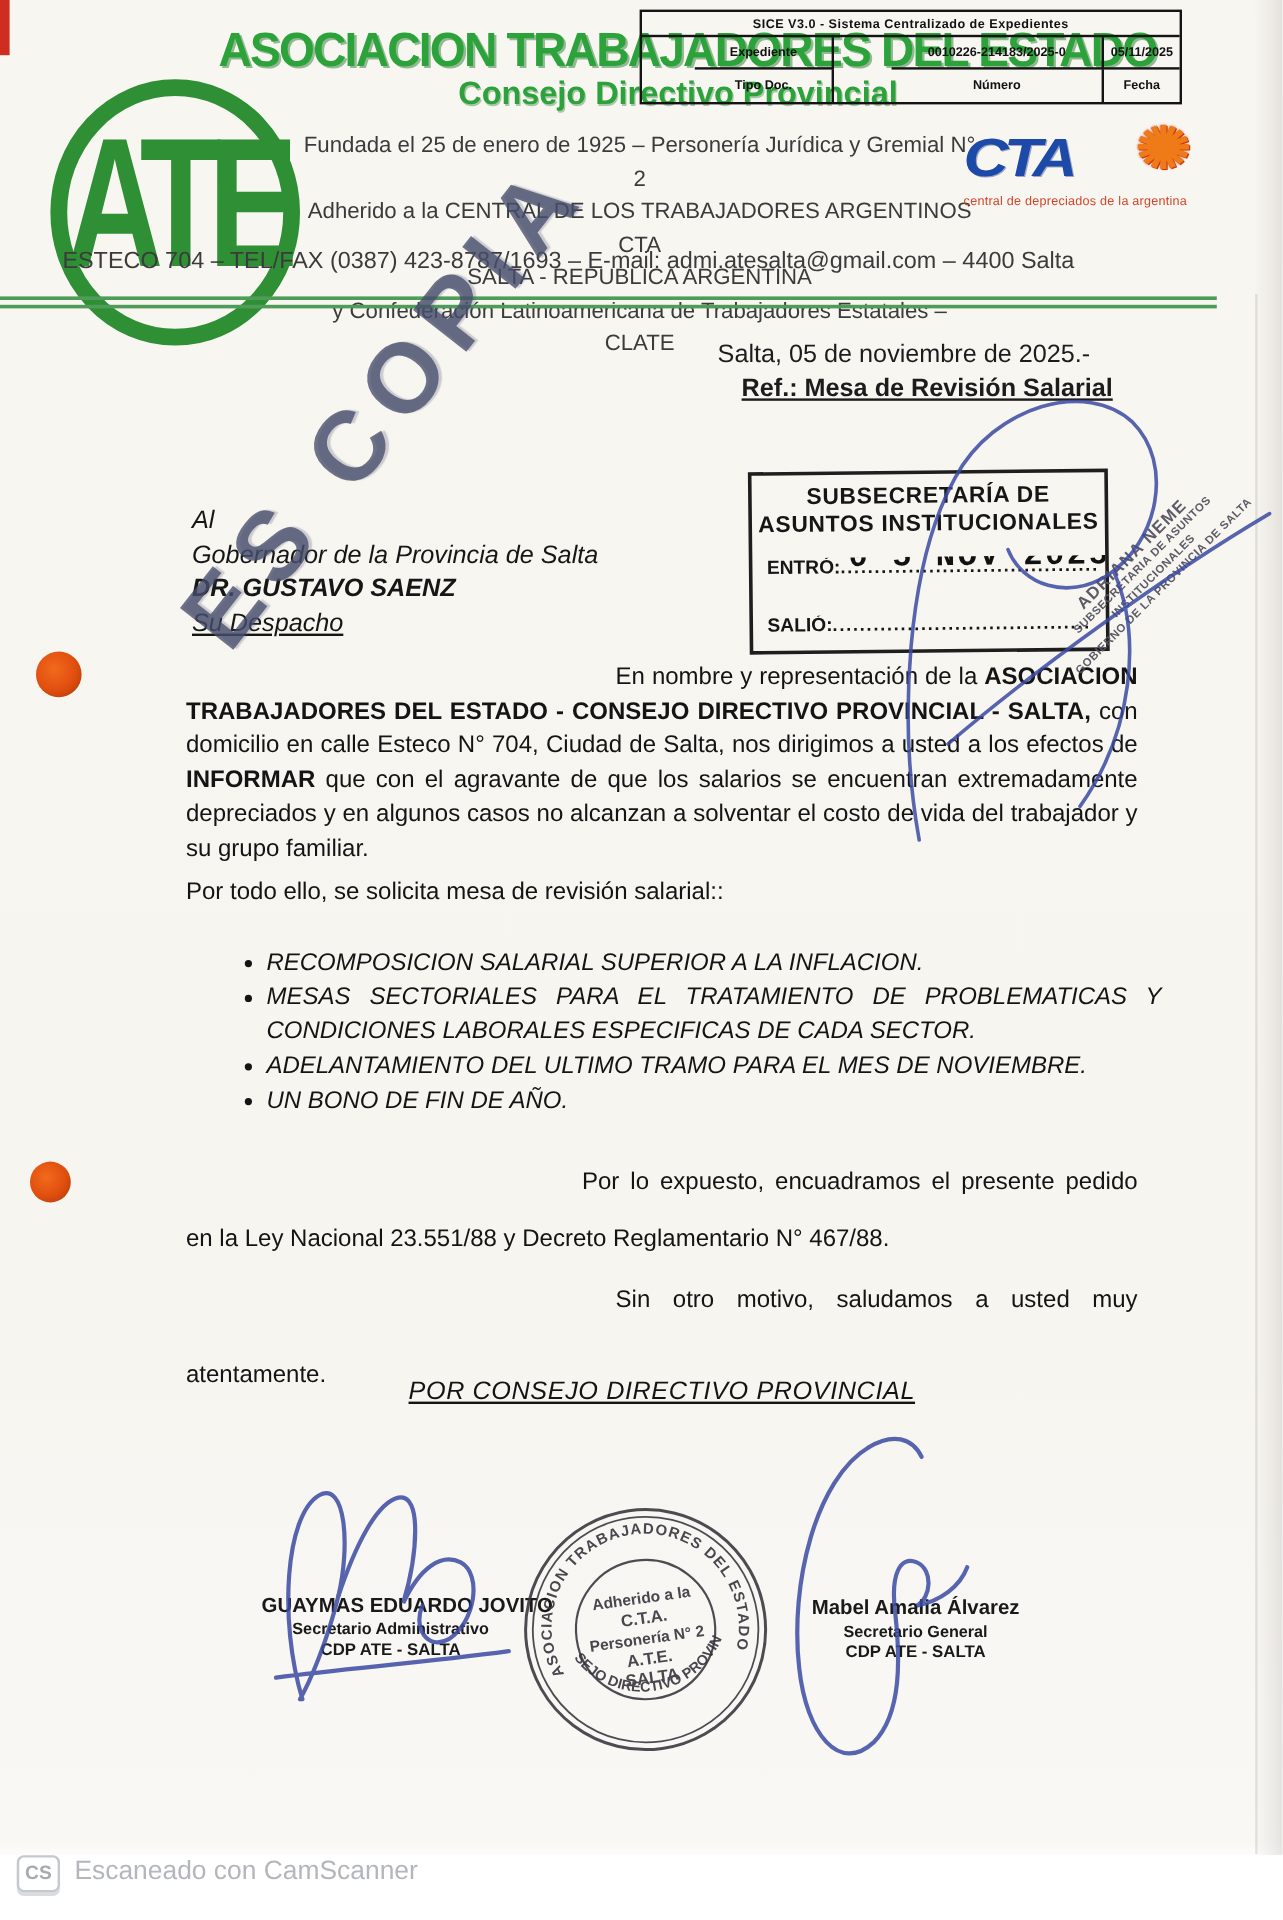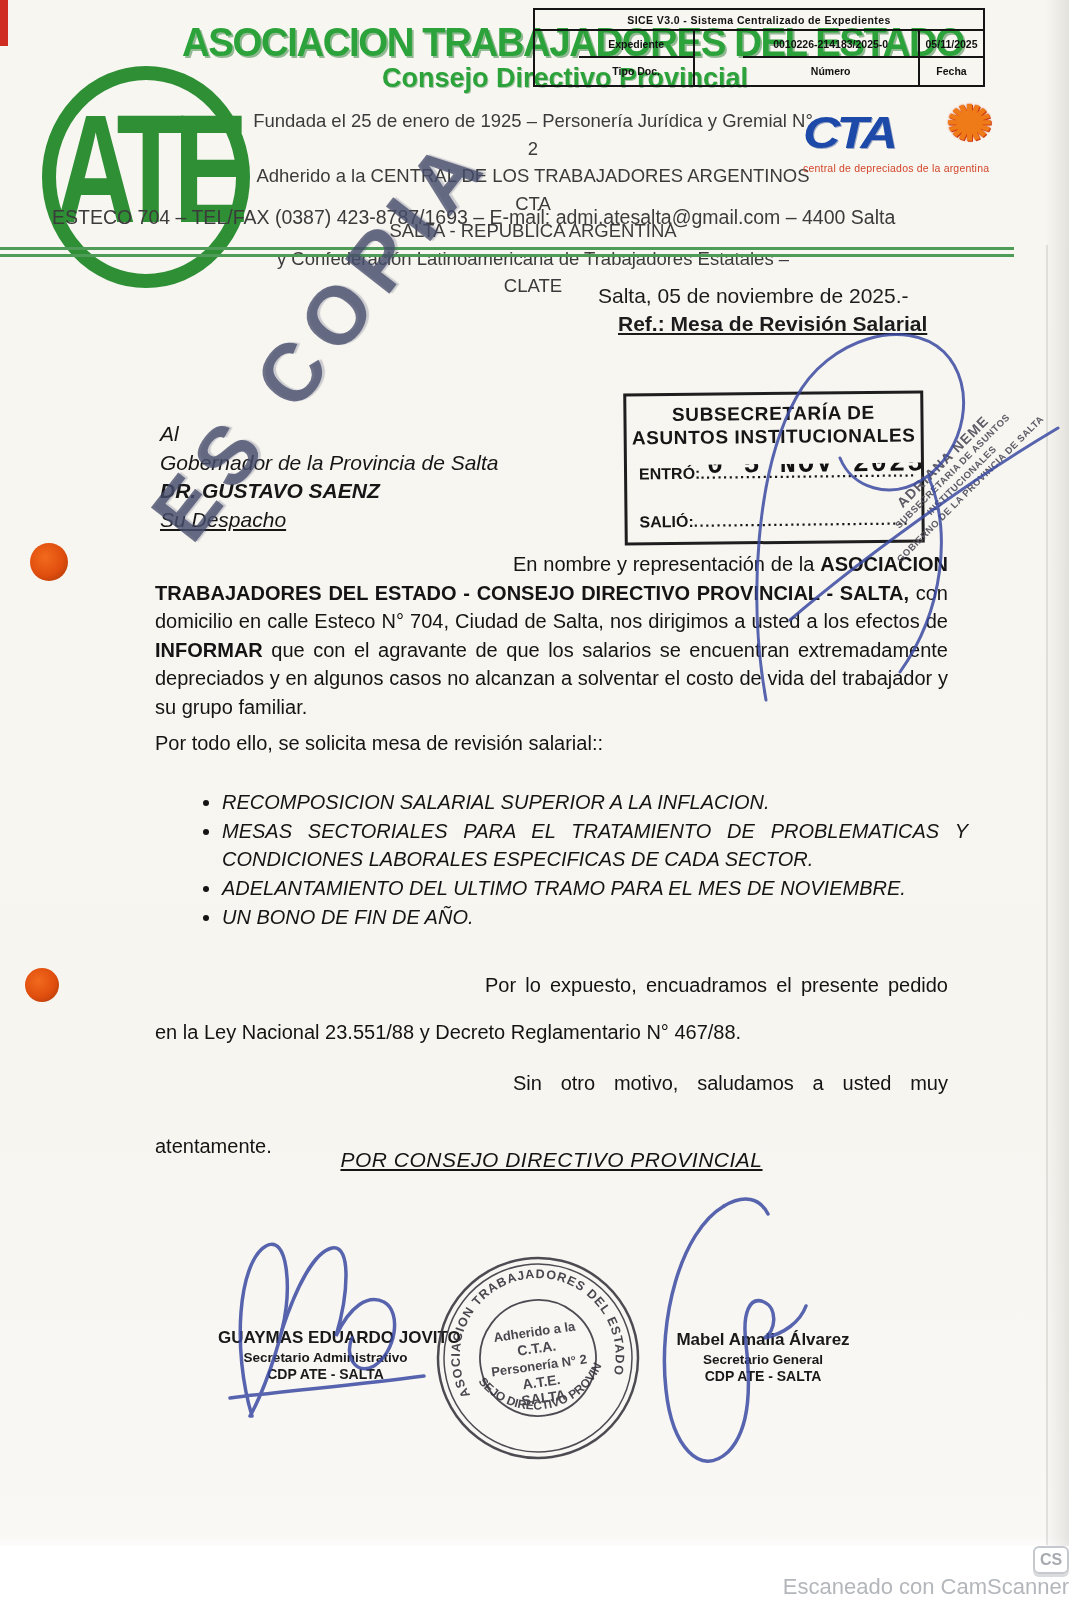--- a/index.html
+++ b/index.html
@@ -87,21 +87,21 @@
   .sig-title { font-size:13.5px; font-weight:600; margin-top:2px; }
   .sig-org   { font-size:14px; font-weight:bold; margin-top:1px; }
 
   .overlay-svg { left:0; top:0; width:1069px; height:1600px; pointer-events:none; z-index:4; }
 
   .dot { border-radius:50%; background:radial-gradient(circle at 40% 38%, #f26a1d 0%, #e04e0e 55%, #a33608 100%); z-index:3; }
   .dot1 { left:30px; top:543px; width:38px; height:38px; }
   .dot2 { left:25px; top:968px; width:34px; height:34px; }
 
   
-  .footer { left:0; top:1546px; width:1069px; height:54px; background:#ffffff; display:flex; align-items:flex-end; padding-left:14px;flex-direction:column; }
+  .footer { left:0; top:1546px; width:1069px; height:54px; background:#ffffff; display:flex; align-items:flex-start; padding-left:14px; }
   .cs-badge { width:36px; height:31px; border:2px solid #c5c8cc; border-radius:6px; color:#a7abb0;
       font-size:16px; font-weight:bold; display:flex; align-items:center; justify-content:center;
       box-shadow:0 3px 0 rgba(180,183,188,0.5); }
   .cs-label { margin-left:12px; font-size:22px; color:#b3b6ba; }
 </style>
 </head>
 <body>
 
 <div class="page">
 

